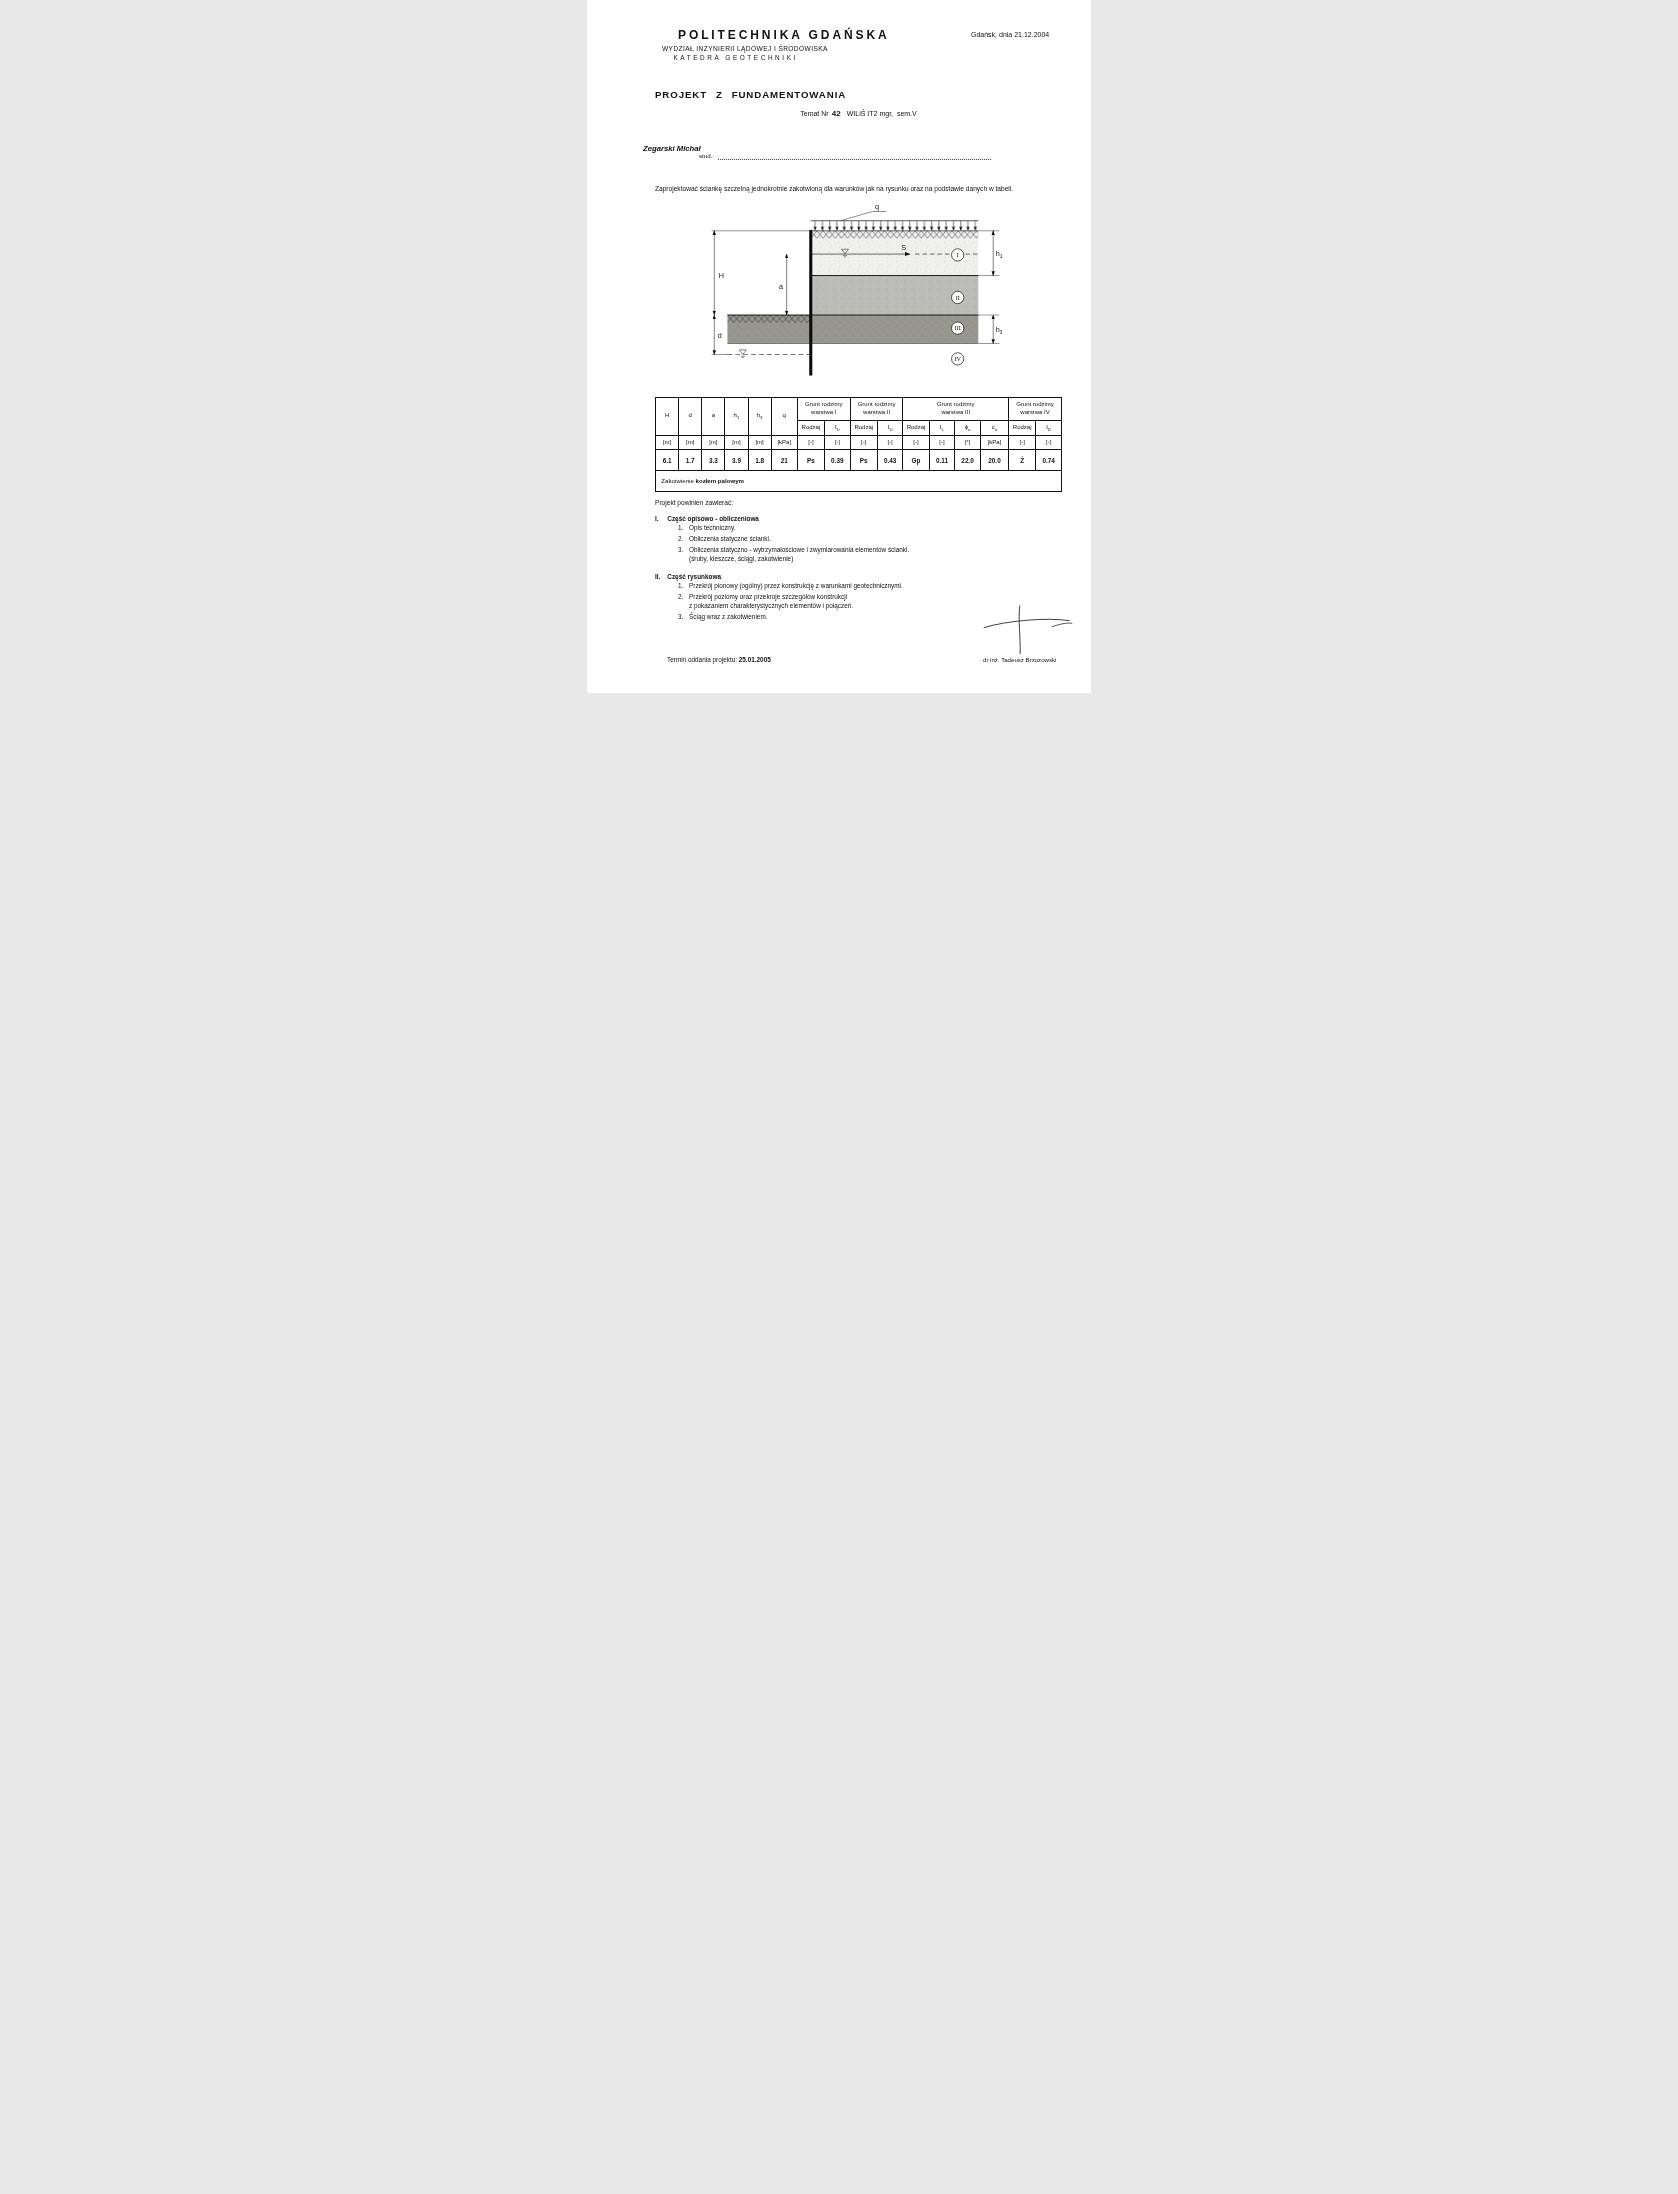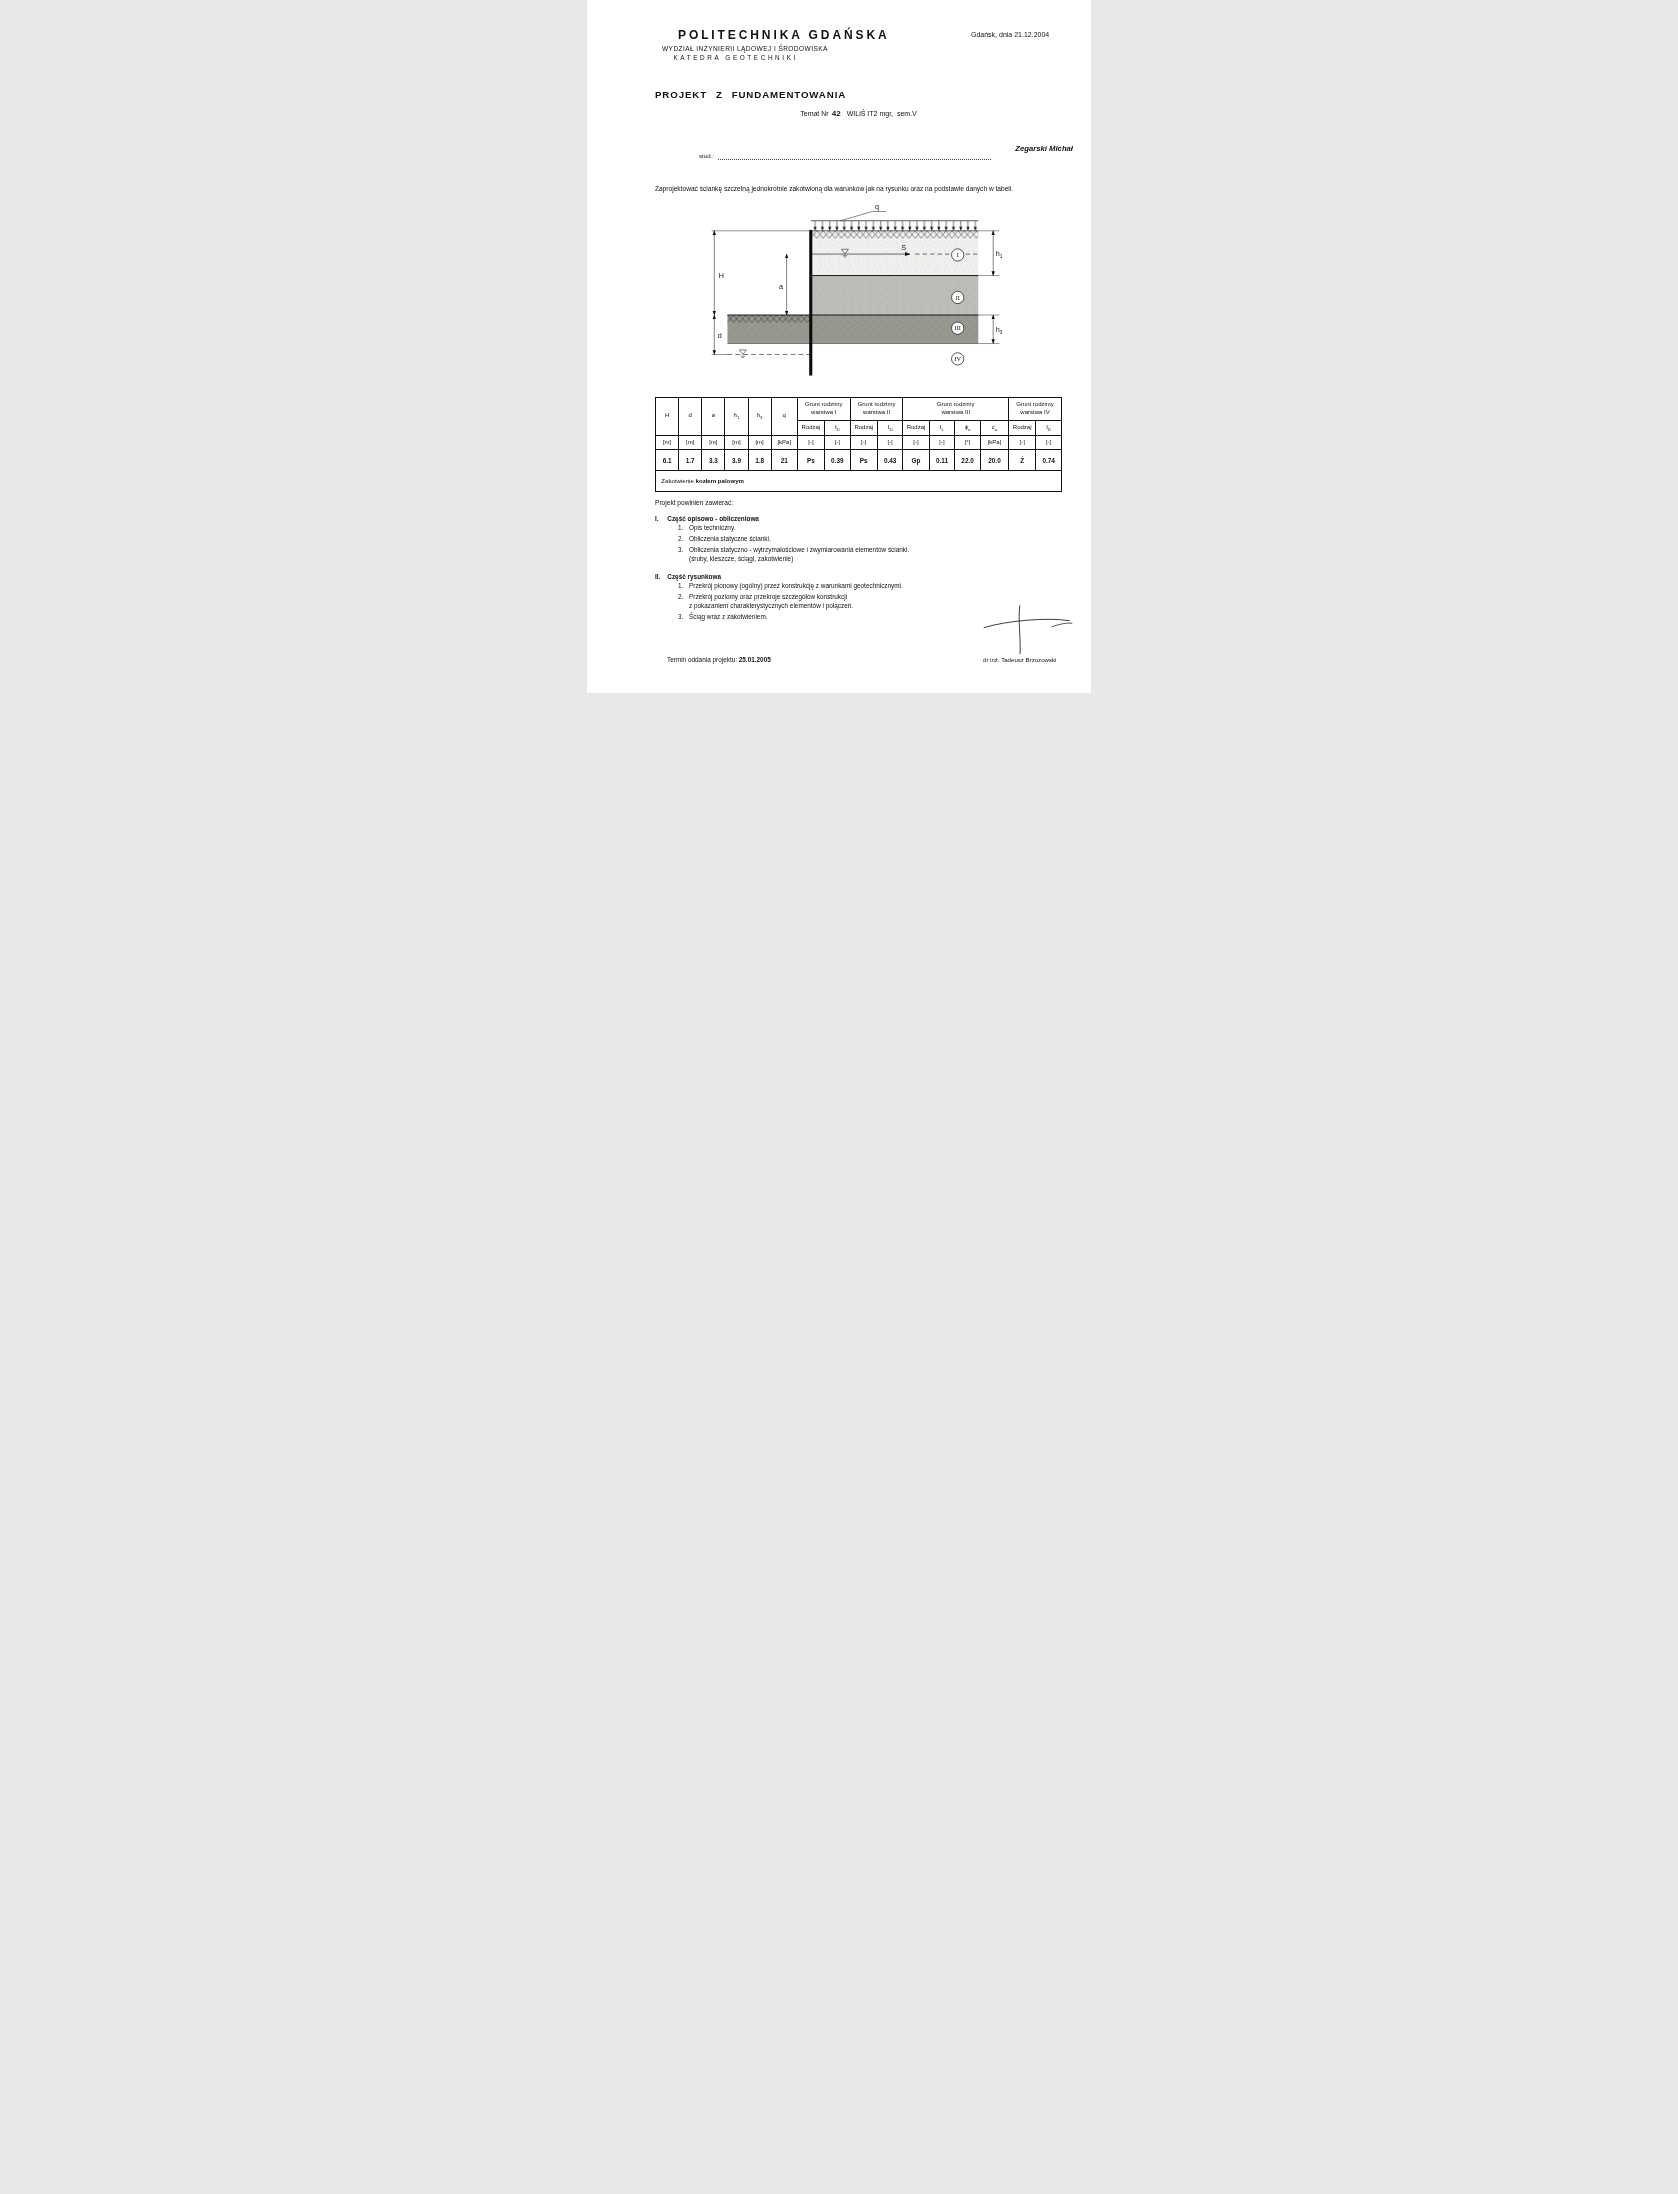--- a/index.html
+++ b/index.html
@@ -10,21 +10,21 @@
   .uni{font-size:12px;font-weight:bold;letter-spacing:2.9px;padding-left:16px;}
   .fac{font-size:6.6px;letter-spacing:0.4px;margin-top:3.1px;}
   .dep{font-size:6.4px;letter-spacing:2.6px;margin-top:2.2px;margin-left:11.4px;}
   .date{font-size:7px;}
   
   .doc-title{left:68px;top:89px;width:407px;text-align:left;font-size:9.7px;font-weight:bold;
              letter-spacing:0.9px;word-spacing:5.3px;}
   .topic{left:68px;top:109px;width:407px;text-align:center;font-size:7px;}
   .topic .num{font-weight:bold;font-size:8px;margin:0 6.1px 0 3.1px;}
   .pre{white-space:pre;}
-  .student-name{left:79px;top:144px;width:407px;text-align:right;font-size:7.7px;
+  .student-name{left:56px;top:144px;width:407px;text-align:left;font-size:7.7px;
                 font-weight:bold;font-style:italic;}
   .stud-label{left:112px;top:152px;font-size:6.1px;}
   .dotline{left:131px;top:151px;width:273px;height:8px;border-bottom:0.9px dotted #444;}
   .task{left:68px;top:185px;width:395px;font-size:6.6px;}
   
   #figure{position:absolute;left:115px;top:201px;}
   svg text{fill:#111;stroke:none;font-family:"Liberation Sans",sans-serif;}
   .fig-label{font-size:16.5px;}
   .fig-sub{font-size:11px;}
   .badge-text{font-size:14px;font-family:"Liberation Serif",serif;}

